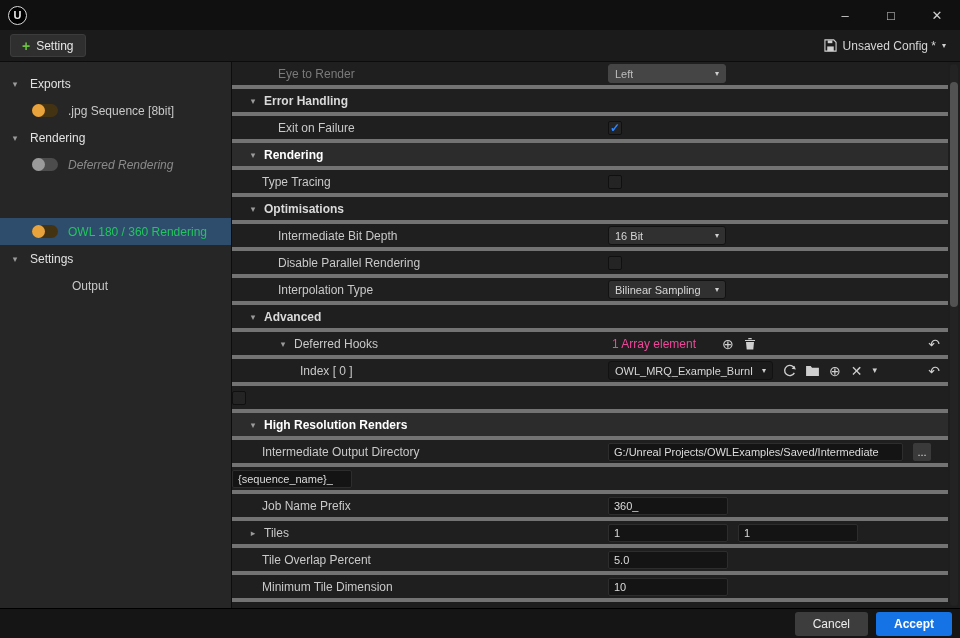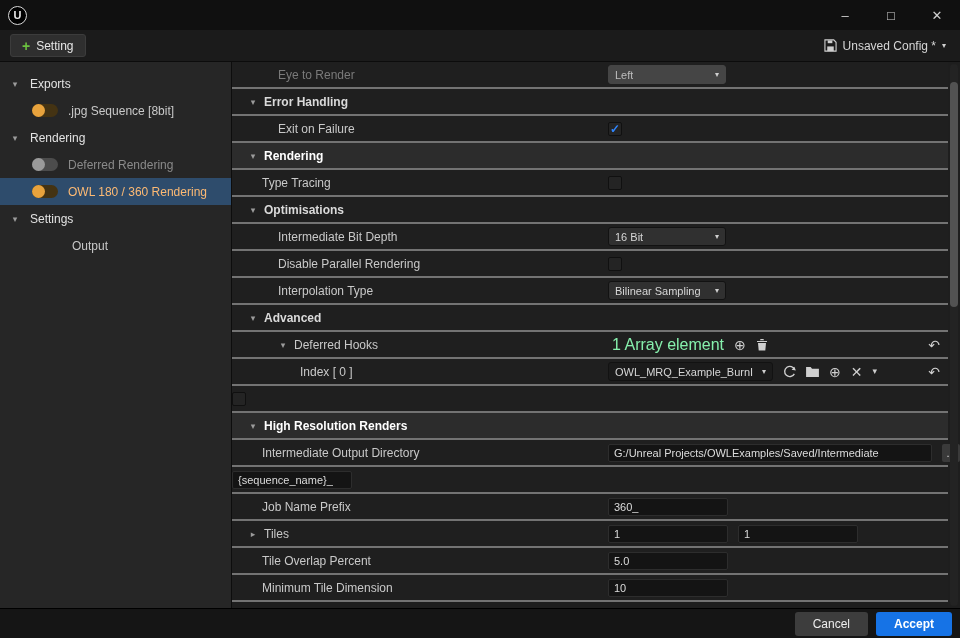--- a/index.html
+++ b/index.html
@@ -24,32 +24,32 @@
 
   
   .body { flex:1; display:flex; min-height:0; }
 
   
   .sidebar { width:232px; flex:0 0 232px; background:#262626; border-right:1px solid #0d0d0d; padding-top:8px; }
   .sitem { height:27px; display:flex; align-items:center; gap:10px; font-size:12px; color:#c9c9c9; cursor:pointer; }
   .shead { padding-left:10px; color:#e2e2e2; }
   .stoggle { padding-left:32px; }
   .sout { padding-left:72px; }
-  .sel { background:#2e4c6c; color:#fdba74; }
-  .dimtext { color:#8a8a8a; }
+  .sel { background:#2e4c6c; color:#22c55e;margin-top:40px; }
+  .dimtext { color:#8a8a8a;font-style:italic; }
   .tri { color:#9b9b9b; font-size:9px; width:10px; text-align:center; flex:0 0 10px; }
   .tog { width:26px; height:13px; border-radius:7px; position:relative; background:#443313; flex:0 0 26px; cursor:pointer; }
   .tog .knob { position:absolute; left:0; top:0; width:13px; height:13px; border-radius:50%; background:#e8a33d; }
   .tog.off { background:#4c4c4c; }
   .tog.off .knob { background:#9a9a9a; }
 
   
   .content { flex:1; position:relative; background:#1e1e1e; overflow:hidden; }
   .rows { margin-right:12px; }
-  .row { display:flex; align-items:center; height:27px; border-bottom:2px solid #737373; background:#1f1f1f; }
+  .row { display:flex; align-items:center; height:27px; border-bottom:4px solid #737373; background:#1f1f1f; }
   .row.cat { background:#2c2c2c; }
   .row.cat .lbltext { color:#fff; font-weight:700; }
   .label { width:376px; flex:0 0 376px; display:flex; align-items:center; gap:6px; color:#c9c9c9; font-size:12px; }
   .grp .lbltext { color:#dadada; font-weight:600; }
   .ind-a { padding-left:16px; }
   .ind-a2 { padding-left:30px; }
   .ind-b { padding-left:46px; }
   .ind-c { padding-left:68px; }
   .dim .lbltext { color:#7a7a7a; }
   .value { flex:1; display:flex; align-items:center; gap:10px; position:relative; padding-right:26px; }
@@ -61,26 +61,26 @@
   .dd.combo { min-width:165px; max-width:165px; background:#1b1b1b; }
   .dd .txt { overflow:hidden; white-space:nowrap; max-width:138px; }
 
   .cb { width:14px; height:14px; background:#242424; border:1px solid #101010; border-radius:2px;
     display:flex; align-items:center; justify-content:center; cursor:pointer; }
   .cb .mark { display:none; }
   .cb.on .mark { display:block; color:#2f86ff; font-size:12px; font-weight:700; line-height:1; }
 
   .tf { height:18px; background:#141414; border:1px solid #2d2d2d; border-radius:2px; color:#dcdcdc;
     font-size:11px; padding:0 5px; font-family:"Liberation Sans", sans-serif; outline:none; }
-  .w120 { width:120px; } .w295 { width:324px; }
+  .w120 { width:120px; } .w295 { width:295px; }
 
   .ic { color:#cfcfcf; font-size:14px; line-height:1; cursor:pointer; display:flex; align-items:center; }
   .smallchev { font-size:9px; }
   .reset { position:absolute; right:8px; color:#cfcfcf; font-size:14px; cursor:pointer; }
-  .arraytext { color:#86efac; font-size:16px; min-width:104px; padding-left:4px; }
+  .arraytext { color:#ec4899; font-size:12px; min-width:104px; padding-left:4px; }
   .btn-more { width:18px; height:18px; background:#3a3a3a; border-radius:2px; color:#ddd; display:flex;
     align-items:center; justify-content:center; font-size:11px; cursor:pointer; }
 
   .sb { position:absolute; top:2px; right:2px; bottom:2px; width:8px; background:#232323; border-radius:4px; }
   .sb-thumb { position:absolute; top:18px; right:0; width:8px; height:225px; background:#525252; border-radius:4px; cursor:pointer; }
 
   
   .footer { height:30px; flex:0 0 30px; background:#151515; border-top:1px solid #000;
     display:flex; align-items:center; justify-content:flex-end; gap:8px; padding-right:8px; }
   .btn { height:24px; padding:0 18px; border-radius:3px; font-size:12px; display:flex; align-items:center; cursor:pointer; }

